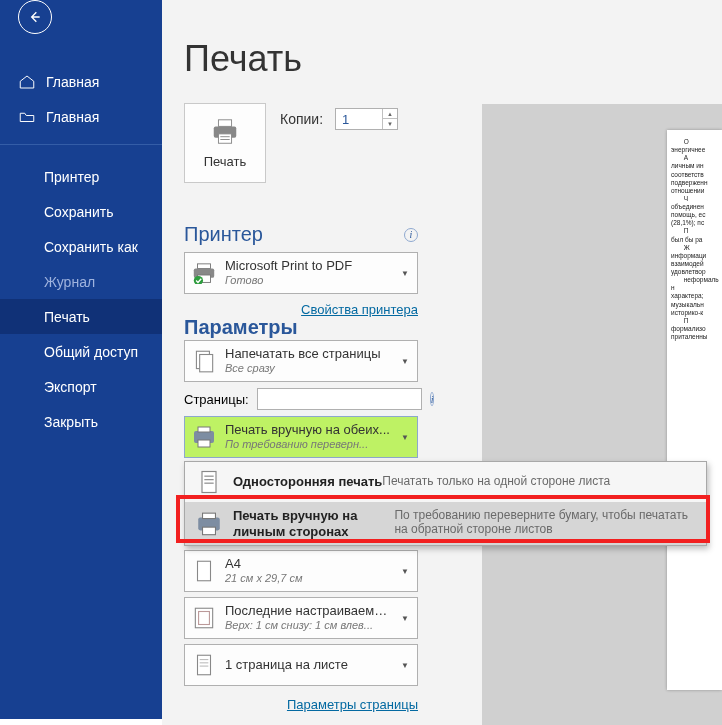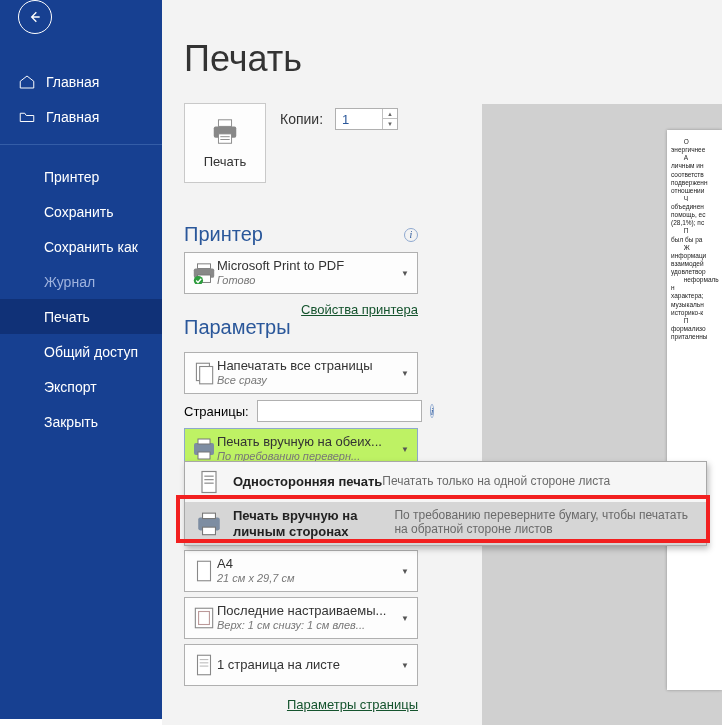--- a/index.html
+++ b/index.html
@@ -33,32 +33,32 @@
   .spinner { display:flex; align-items:stretch; border:1px solid #b0b0b0; background:#fff; height:22px; }
   .spinner input { border:none; width:46px; padding:0 6px; font-size:13px; color:#2a579a; outline:none; }
   .spinner .arrows { display:flex; flex-direction:column; border-left:1px solid #c0c0c0; }
   .spinner .arrows div { width:14px; height:10px; display:flex; align-items:center; justify-content:center; font-size:6px; color:#666; cursor:pointer; }
   .spinner .arrows div:first-child { border-bottom:1px solid #c0c0c0; }
 
   .section-title { font-size:20px; color:#2a579a; font-weight:400; }
   .info-icon { width:14px; height:14px; border:1px solid #8fa9d0; border-radius:50%; display:inline-flex; align-items:center; justify-content:center; font-size:10px; color:#2a579a; font-style:italic; font-family:Georgia,serif; }
   .printer-section { position:absolute; left:22px; top:200px; width:234px;margin-top:23px; }
   .printer-header { display:flex; align-items:center; justify-content:space-between; margin-bottom:6px; }
-  .combo { width:234px; height:42px; border:1px solid #b0b0b0; background:#fdfdfd; display:flex; align-items:center; padding:0 6px; cursor:pointer; }
+  .combo { width:234px; height:42px; border:1px solid #b0b0b0; background:#fdfdfd; display:flex; align-items:center; padding:0 6px; gap:8px; cursor:pointer; }
   .combo .ico { width:26px; height:26px; display:flex; align-items:center; justify-content:center; flex-shrink:0; }
   .combo .txt { flex:1; display:flex; flex-direction:column; line-height:1.15; overflow:hidden; }
   .combo .txt .l1 { font-size:13px; color:#333; white-space:nowrap; overflow:hidden; text-overflow:ellipsis; }
   .combo .txt .l2 { font-size:11px; color:#777; white-space:nowrap; overflow:hidden; text-overflow:ellipsis;font-style:italic; }
   .combo .dd { width:10px; font-size:8px; color:#555; }
   .combo.selected { background:#bef264; border-color:#8da8cc; }
-  .link { color:#14532d; font-size:13px; text-decoration:underline; cursor:pointer; }
+  .link { color:#0369a1; font-size:13px; text-decoration:underline; cursor:pointer; }
   .printer-link { text-align:right; margin-top:6px; }
 
   .params-section { position:absolute; left:22px; top:316px; width:234px; }
-  .params-title { margin-bottom:13px; }
+  .params-title { margin-bottom:1px;font-weight:bold; }
   .pages-row { display:flex; align-items:center; gap:8px; margin-top:6px; margin-bottom:6px; }
   .pages-row .pages-lbl { font-size:13px; color:#000000; width:70px; }
   .pages-row input { border:1px solid #b0b0b0; height:22px; flex:1; padding:0 4px; font-size:12px; outline:none; }
 
   .dropdown-panel {
     position:absolute; left:22px; top:461px; width:523px;
     background:#f6f6f6; border:1px solid #a8a8a8; box-shadow:2px 3px 6px rgba(0,0,0,0.25);
     z-index:5;
   }
   .dd-item { display:flex; align-items:center; gap:10px; padding:6px 10px; cursor:pointer; }

